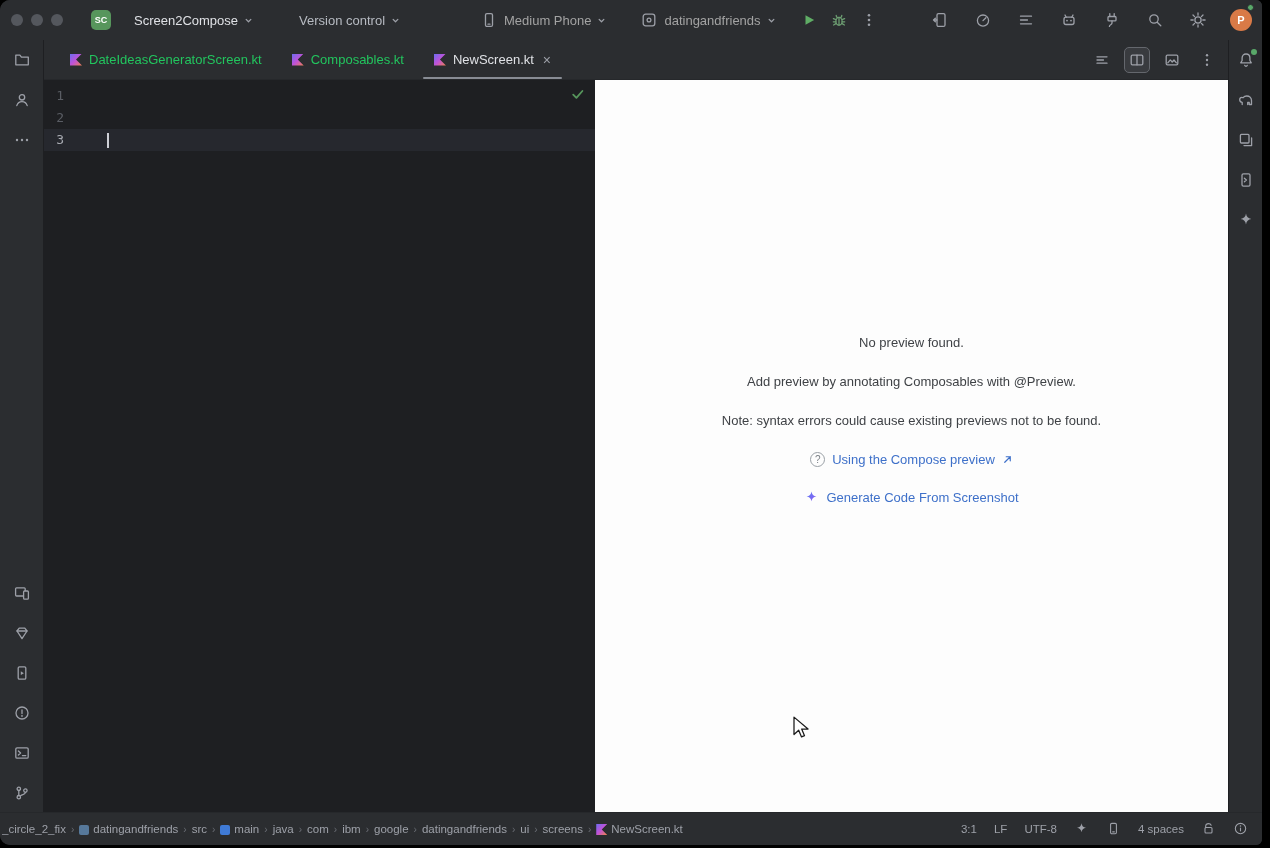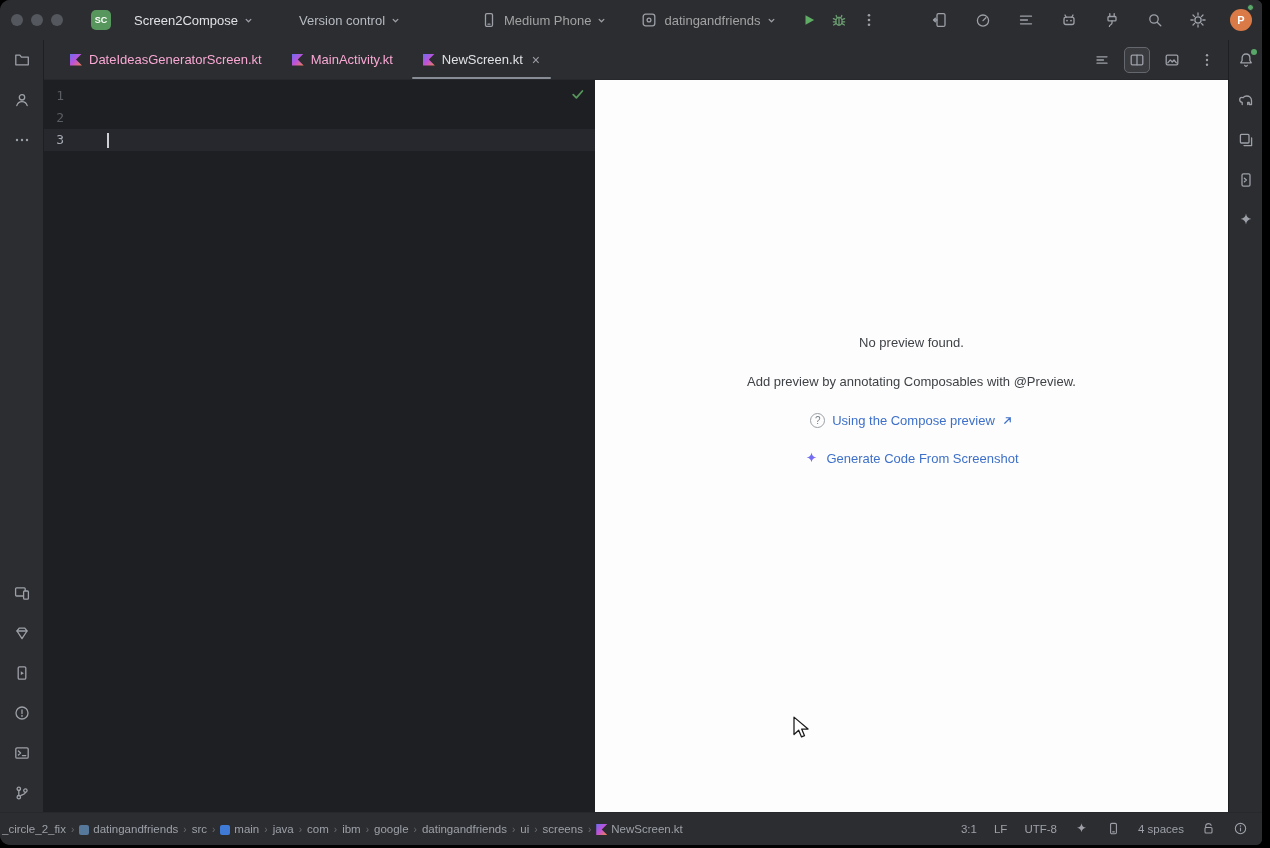--- a/index.html
+++ b/index.html
@@ -33,21 +33,21 @@
   .rail{background:#2b2d30;display:flex;flex-direction:column;align-items:center}
   .rail-left{width:44px;flex:0 0 44px;padding-top:6px;padding-bottom:5px;border-right:1px solid #1e1f22}
   .rail-right{width:34px;flex:0 0 34px;padding-top:6px;border-left:1px solid #1e1f22}
   .rail-btn{width:28px;height:28px;margin-bottom:12px;display:flex;align-items:center;justify-content:center;border-radius:6px;position:relative;cursor:default}
   .rail-spacer{flex:1}
   .bell-dot{position:absolute;top:3px;right:3px;width:6px;height:6px;border-radius:50%;background:#59a869}
 
   
   .center{flex:1;display:flex;flex-direction:column;min-width:0}
   .tabbar{height:40px;flex:0 0 40px;display:flex;align-items:stretch;background:#2b2d30;padding-left:11px;position:relative;border-bottom:1px solid #26282b}
-  .tab{display:flex;align-items:center;gap:7px;padding:0 15px;font-size:13px;color:#f9a8d4;position:relative;cursor:default;white-space:nowrap}
+  .tab{display:flex;align-items:center;gap:7px;padding:0 15px;font-size:13px;color:#22c55e;position:relative;cursor:default;white-space:nowrap}
   .tab.active{color:#dfe1e5}
   .tab.active::after{content:"";position:absolute;left:4px;right:4px;bottom:0;height:2.5px;border-radius:2px;background:#888c94}
   .kt-ic{width:12px;height:12px;background:linear-gradient(135deg,#6d6df0 0%,#c052d8 50%,#f0824a 100%);clip-path:polygon(0 0,100% 0,50% 50%,100% 100%,0 100%);flex:0 0 auto}
   .tab-close{color:#9da0a8;font-size:14px;line-height:1;margin-left:2px}
   .tab-ctrls{position:absolute;right:8px;top:0;height:39px;display:flex;align-items:center;gap:9px}
   .viewbox{width:26px;height:26px;display:flex;align-items:center;justify-content:center;border-radius:5px}
   .viewbox.selected{border:1px solid #64676d;background:#393b3f}
 
   .content{flex:1;display:flex;min-height:0}
 
@@ -270,21 +270,21 @@
     </nav>
 
     <div class="center">
       <div class="tabbar">
         <div class="tab">
           <span class="kt-ic"></span>
           <span>DateIdeasGeneratorScreen.kt</span>
         </div>
         <div class="tab">
           <span class="kt-ic"></span>
-          <span>MainActivity.kt</span>
+          <span>Composables.kt</span>
         </div>
         <div class="tab active">
           <span class="kt-ic"></span>
           <span>NewScreen.kt</span>
           <span class="tab-close">×</span>
         </div>
 
         <div class="tab-ctrls">
           <span class="viewbox">
             <svg class="ic" viewBox="0 0 18 18">
@@ -331,20 +331,21 @@
           <div class="inspect">
             <svg width="16" height="16" viewBox="0 0 16 16">
                 <path d="M3.2 8.6l3.2 3.2 6-6.8" stroke="#57965c" stroke-width="1.8" fill="none" stroke-linecap="round" stroke-linejoin="round"></path>
               </svg>
           </div>
         </div>
 
         <div class="preview">
           <div class="pv-line">No preview found.</div>
           <div class="pv-line">Add preview by annotating Composables with @Preview.</div>
+          <div class="pv-line">Note: syntax errors could cause existing previews not to be found.</div>
           <div class="pv-link-row">
             <span class="help-circ">?</span>
             <span>Using the Compose preview</span>
             <svg width="11" height="11" viewBox="0 0 12 12" style="stroke:#3e70c9;fill:none;stroke-width:1.3;stroke-linecap:round">
                 <path d="M3 9L9 3M4.6 3H9v4.4"></path>
               </svg>
           </div>
           <div class="pv-link-row">
             <svg width="15" height="15" viewBox="0 0 18 18">
               <defs>

